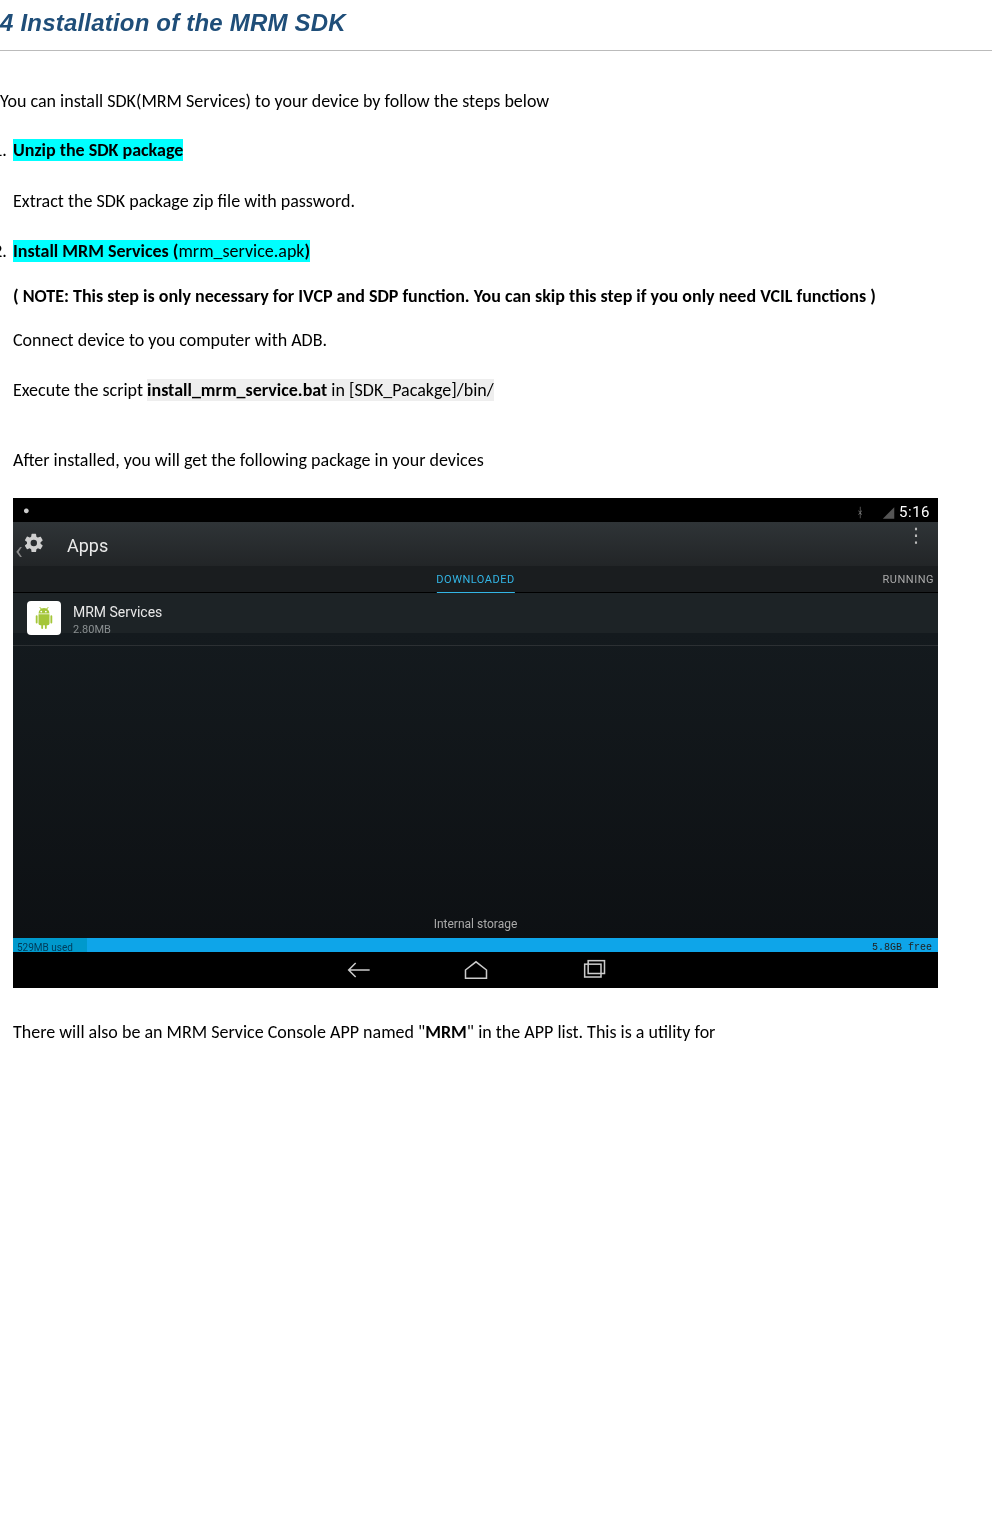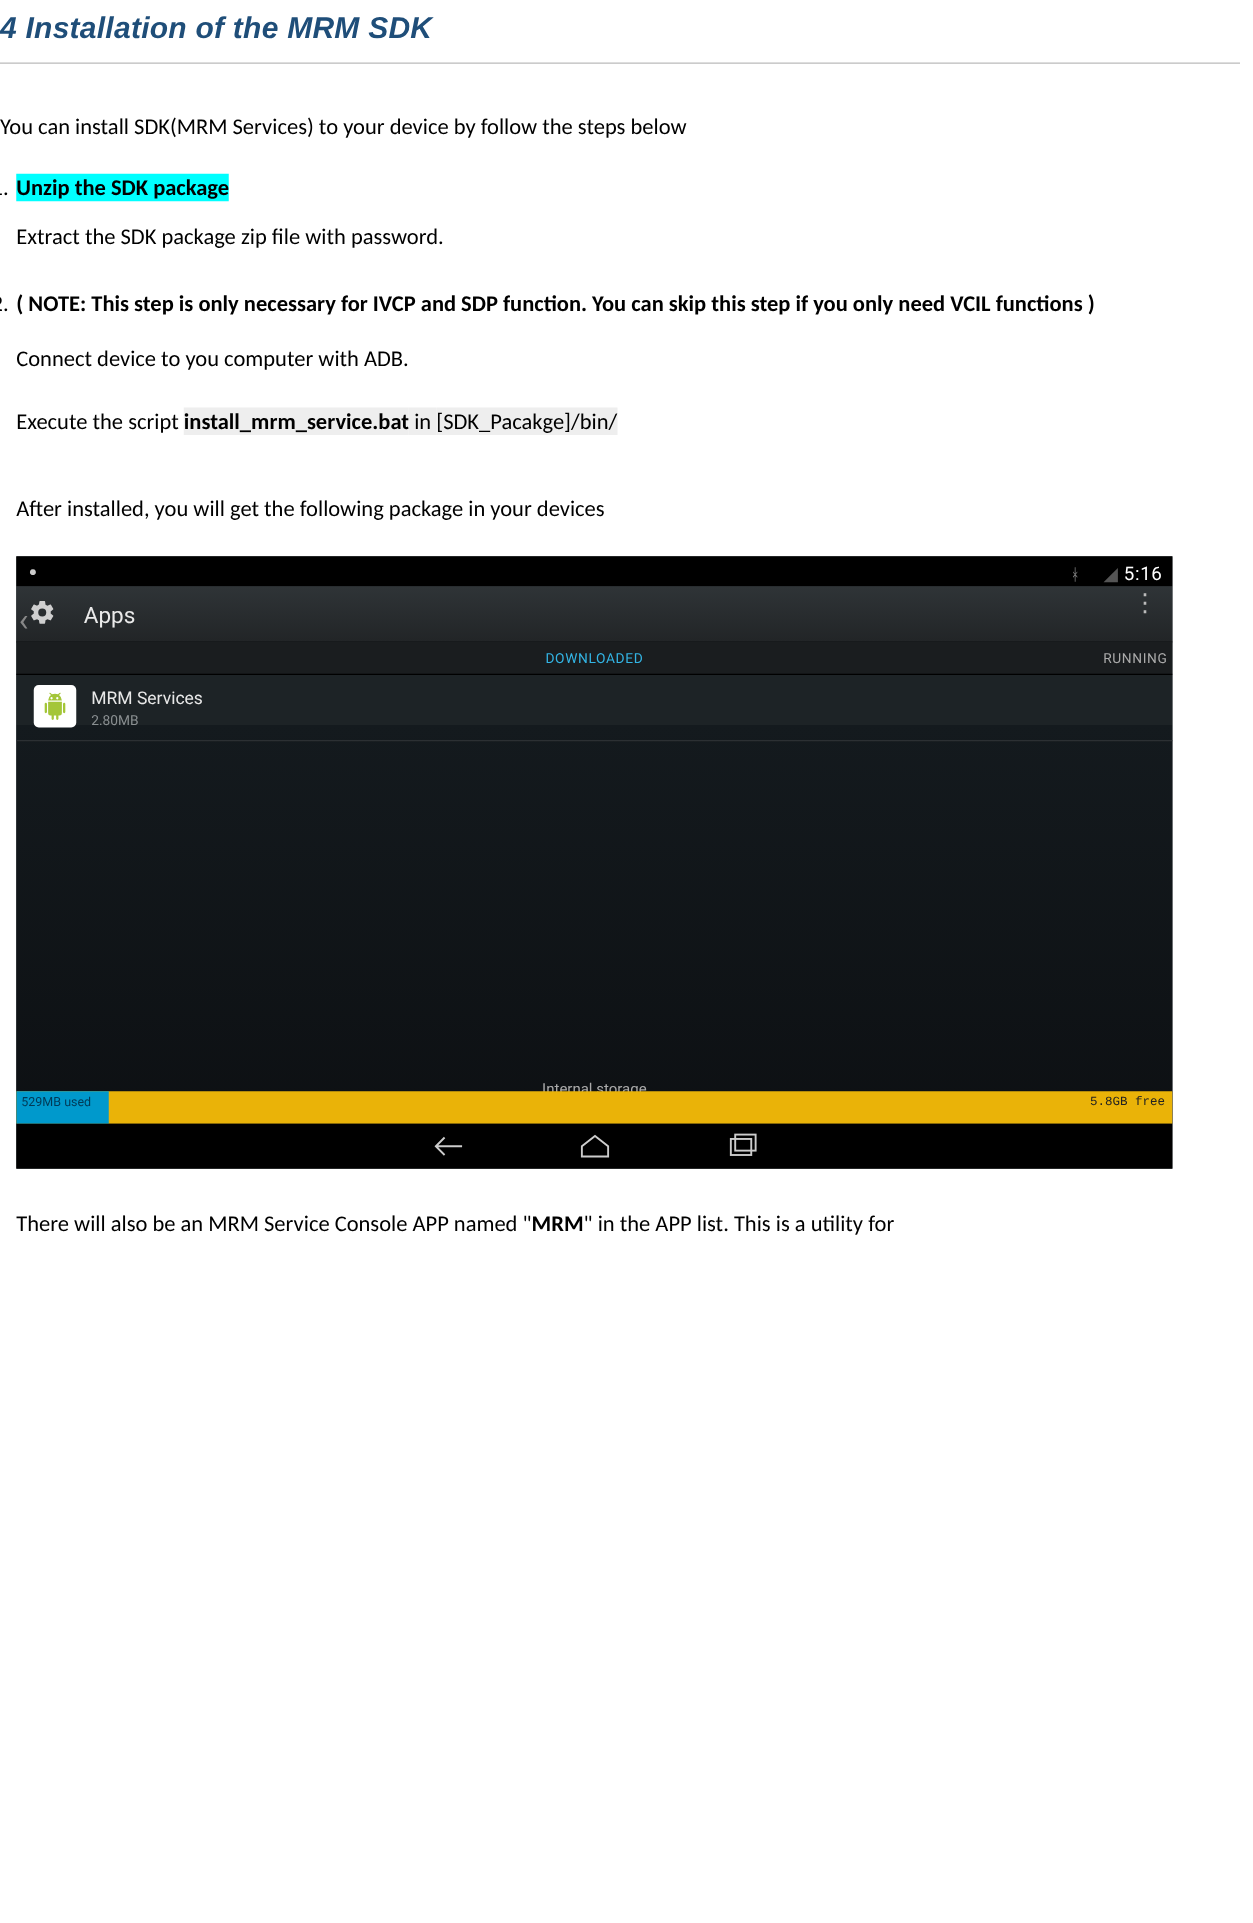--- a/index.html
+++ b/index.html
@@ -186,22 +186,22 @@
     .storage-label {
       position: absolute;
       bottom: 54px; left: 0; right: 0;
       text-align: center;
       color: #aaa;
       font-size: 12px;
     }
     .storage-bar {
       position: absolute;
       bottom: 36px; left: 0; right: 0;
-      height: 26px;
-      background: #eab308;
+      height: 14px;
+      background: #0ea5e9;
       color: #fff;
       font-size: 11px;
     }
     .storage-used {
       position: absolute;
       left: 0; top: 0; bottom: 0;
       width: 74px;
       background: #0099cc;
     }
     .storage-used-text {
@@ -236,25 +236,28 @@
 <body>
 
 <div class="page-title">4 Installation of the MRM SDK</div>
 
 <div class="intro">You can install SDK(MRM Services) to your device by follow the steps below</div>
 
 <ol class="steps">
   <li>
     <div class="step-body">
       <span class="hl">Unzip the SDK package</span>
-      <div class="para" style="margin-top:6px;">Extract the SDK package zip file with password.</div>
+      <div class="para" style="margin-top:18px;">Extract the SDK package zip file with password.</div>
     </div>
   </li>
   <li>
     <div class="step-body">
+      <span class="hl">
+        <span>Install MRM Services (</span><span style="font-weight:normal;">mrm_service.apk</span><span>)</span>
+      </span>
       <div class="para note-strong">( NOTE: This step is only necessary for IVCP and SDP function. You can skip this step if you only need VCIL functions )</div>
       <div class="para" style="margin-top:-6px;">Connect device to you computer with ADB.</div>
       <div class="para">
         <span>Execute the script </span><span class="grey-bg" style="font-weight:bold;">install_mrm_service.bat</span><span class="grey-bg"> in </span><span class="grey-bg">[SDK_Pacakge]/bin/</span>
       </div>
       <div class="para" style="margin-top:34px;">After installed, you will get the following package in your devices</div>
 
       
       <div class="screenshot">
         <div class="status-bar">

